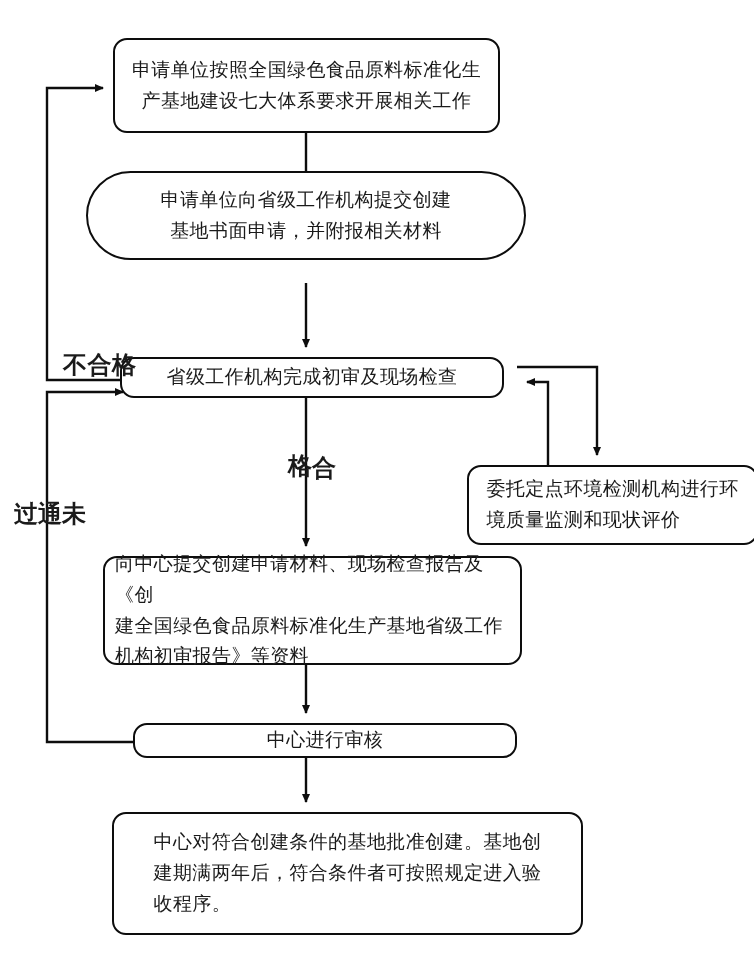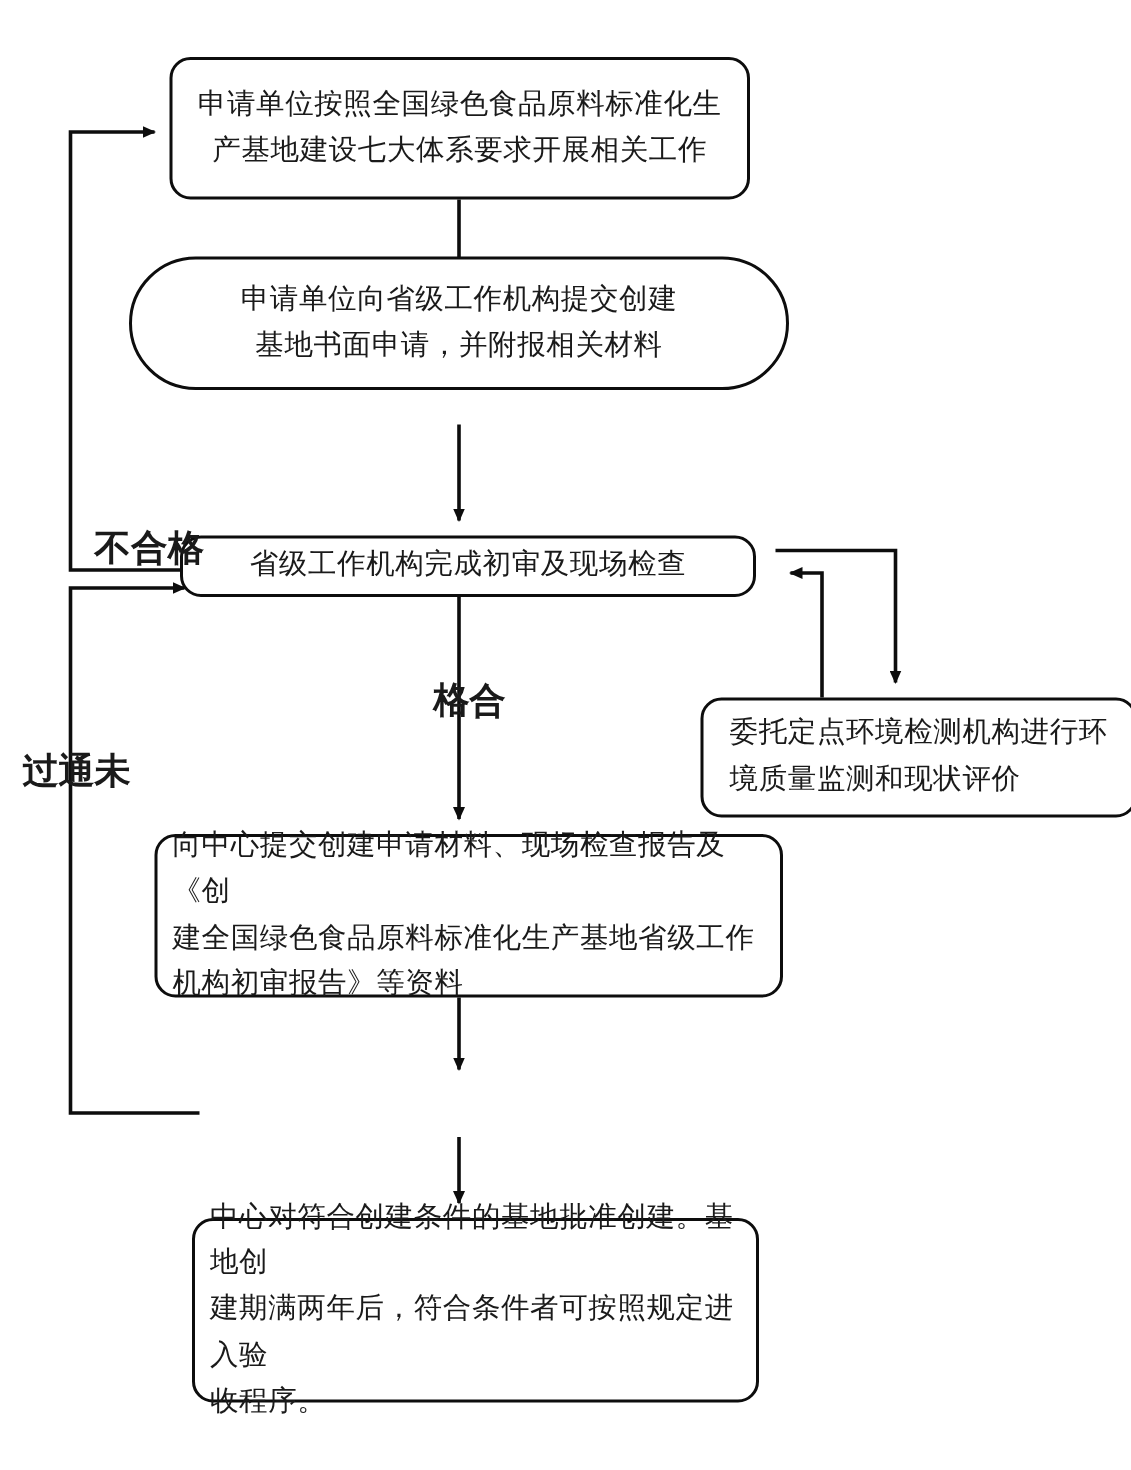--- a/index.html
+++ b/index.html
@@ -125,22 +125,25 @@
     <span class="node-text">委托定点环境检测机构进行环
 境质量监测和现状评价</span>
   </div>
 
   <div class="node rounded align-left" style="left:103px; top:556px; width:419px; height:109px;justify-content:center;">
     <span class="node-text">向中心提交创建申请材料、现场检查报告及《创
 建全国绿色食品原料标准化生产基地省级工作
 机构初审报告》等资料</span>
   </div>
 
+  <div class="node rounded align-center" style="left:133px; top:723px; width:384px; height:35px;">
+    <span class="node-text">中心进行审核</span>
+  </div>
 
-  <div class="node rounded align-left" style="left:128px; top:812px; width:378px; height:123px;">
+  <div class="node rounded align-left" style="left:112px; top:812px; width:471px; height:123px;">
     <span class="node-text">中心对符合创建条件的基地批准创建。基地创
 建期满两年后，符合条件者可按照规定进入验
 收程序。</span>
   </div>
 
   <div class="edge-label" style="left:63px; top:349px;">不合格</div>
 
   <div class="edge-label vertical" style="left:288px; top:435px;">合
 格</div>
 

